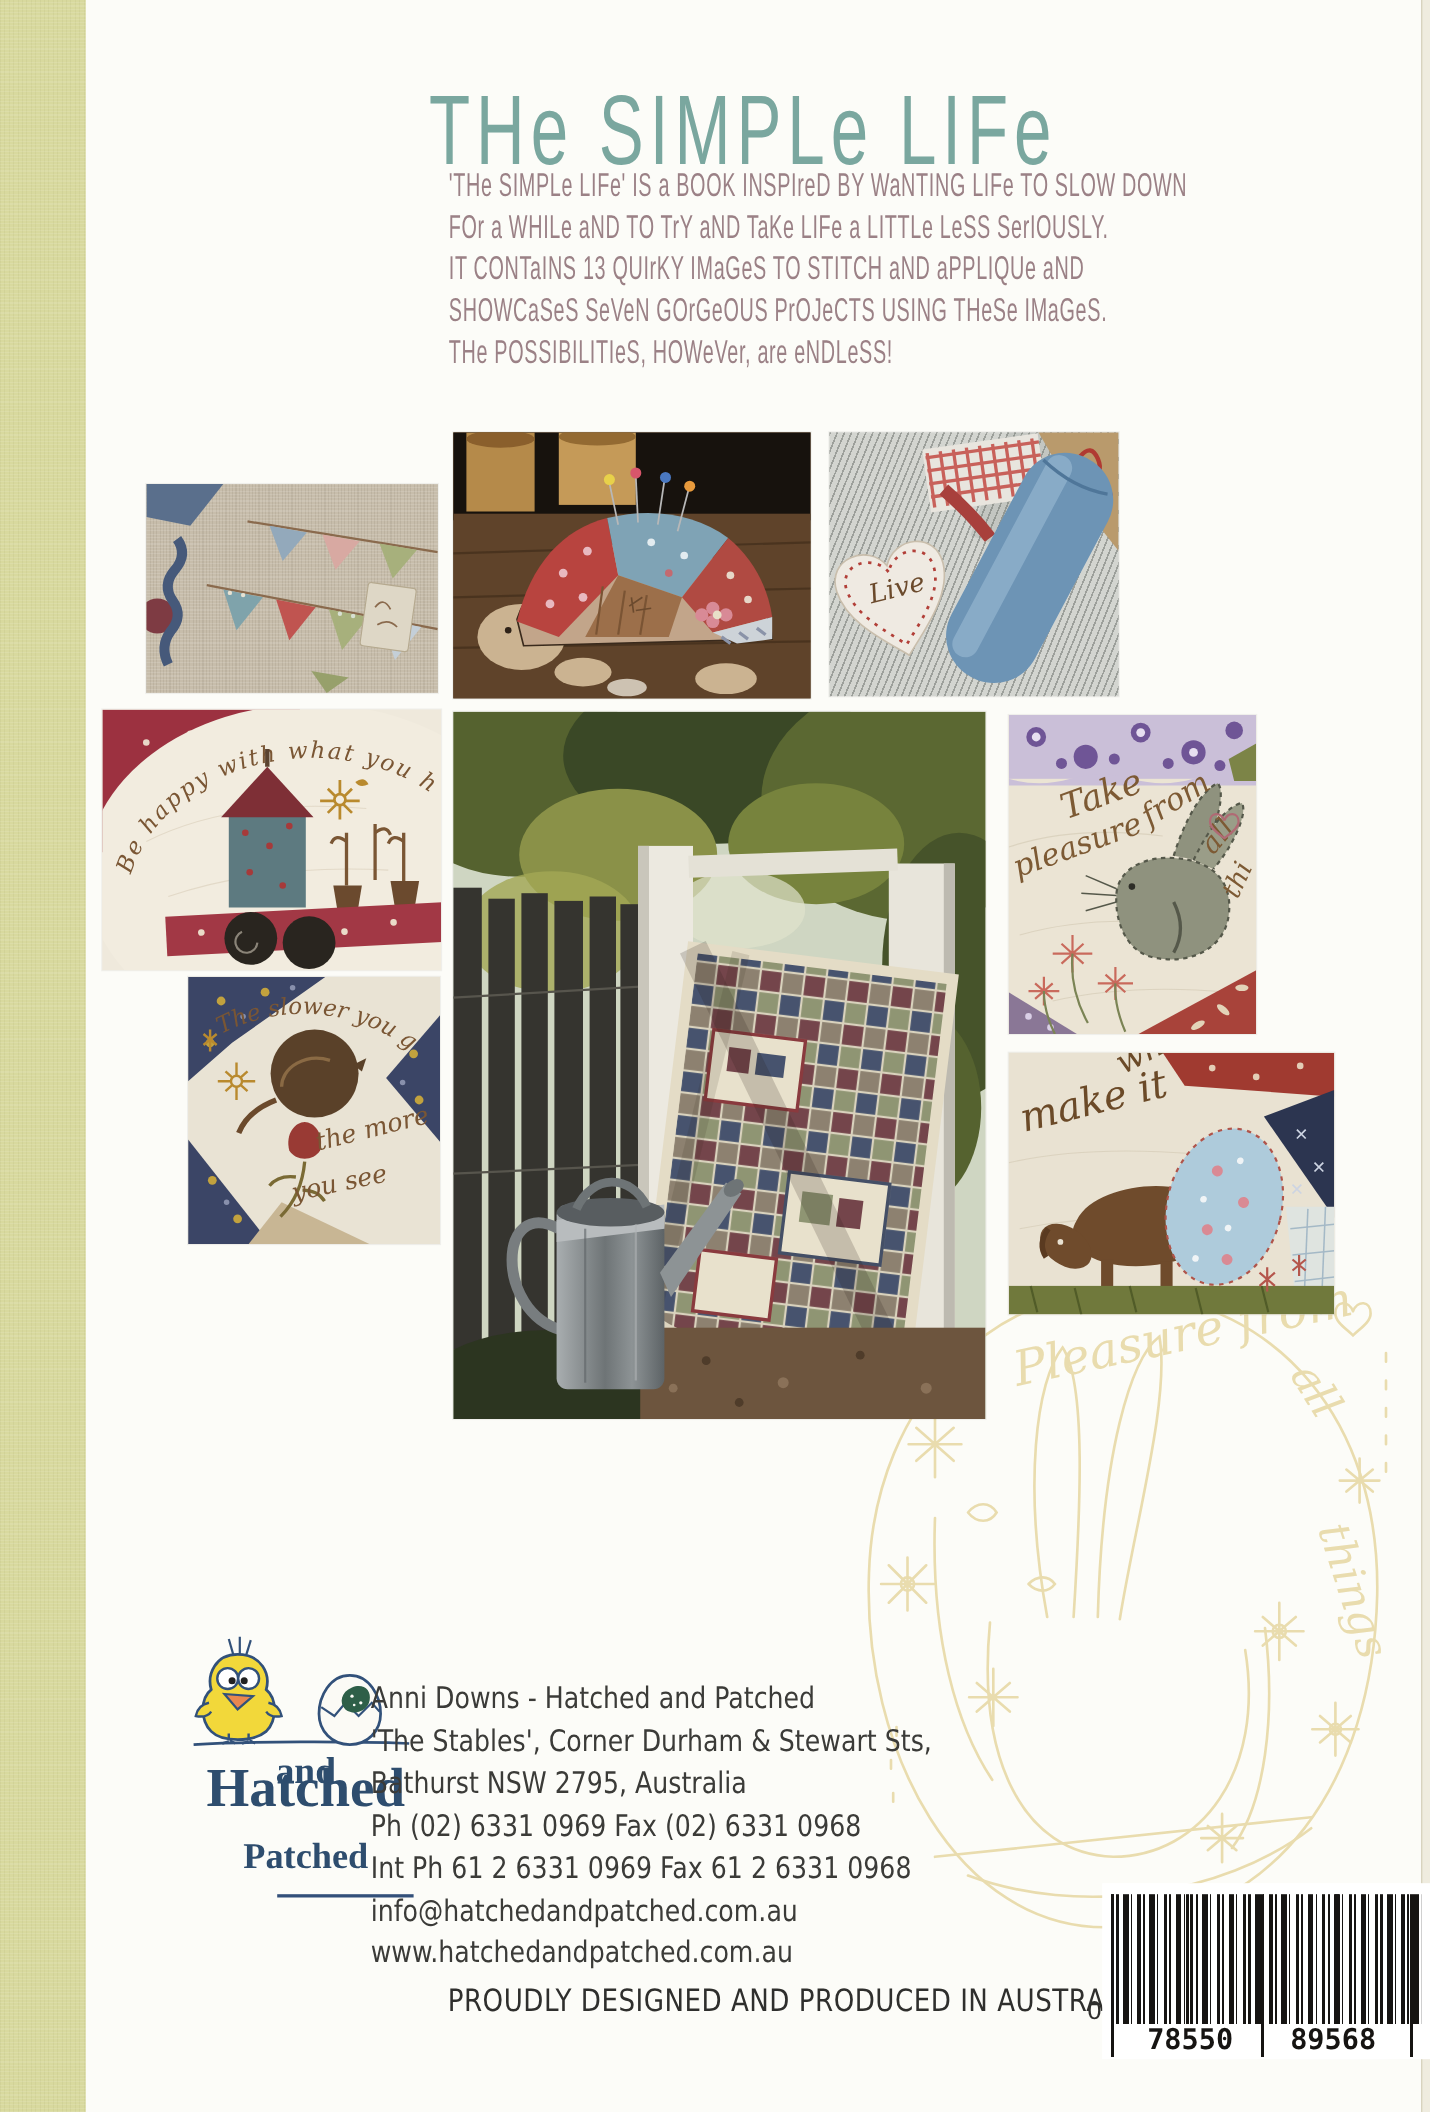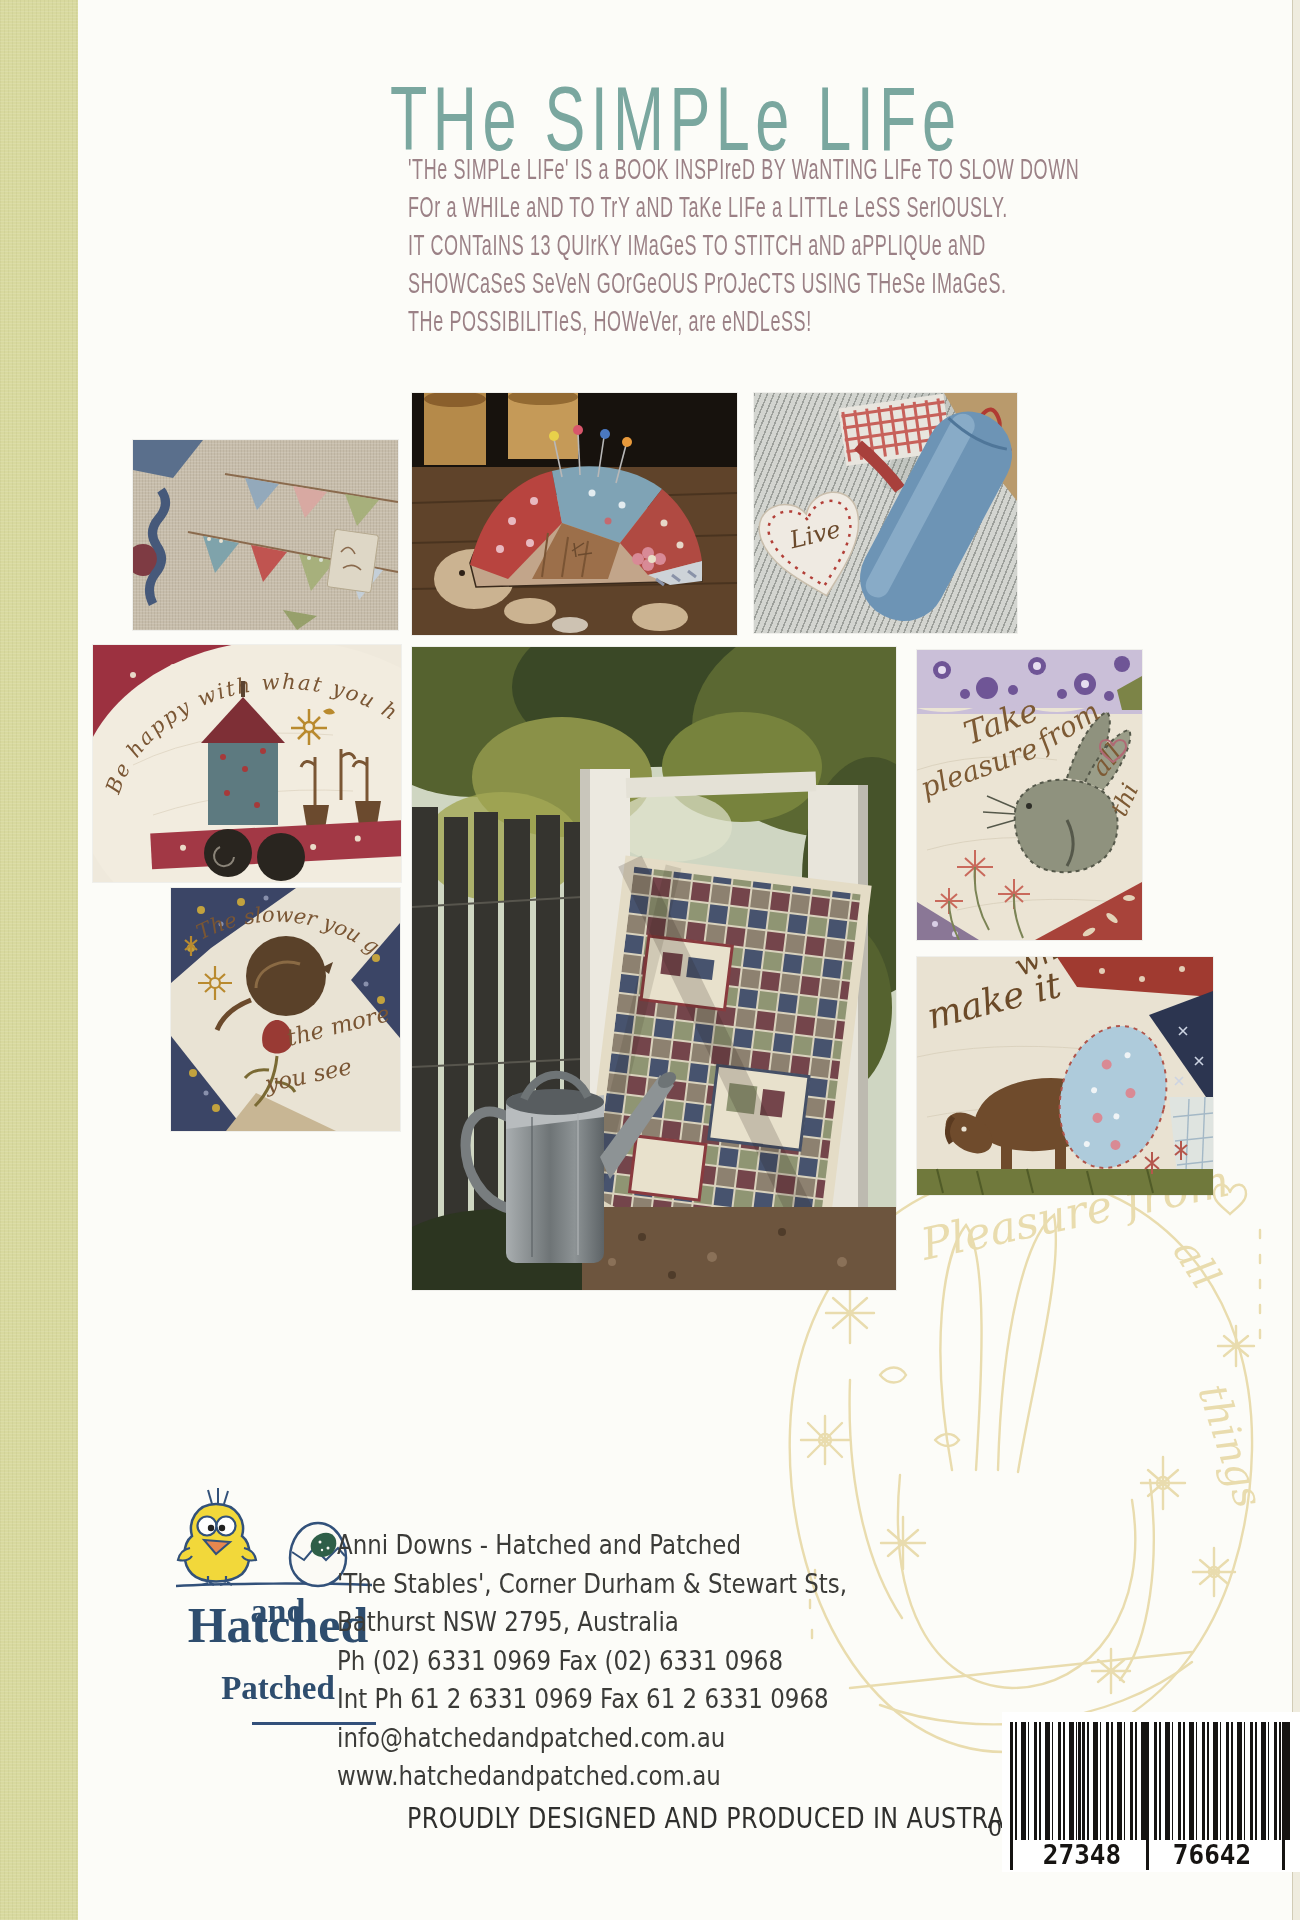--- a/index.html
+++ b/index.html
@@ -592,17 +592,17 @@
     <div>info@hatchedandpatched.com.au</div>
     <div>www.hatchedandpatched.com.au</div>
   </div>
 
   <div class="abs" id="produced">PROUDLY DESIGNED AND PRODUCED IN AUSTRALIA</div>
   <div class="abs" id="produced-zero">0</div>
 
   <div class="abs" id="barcode">
     <div class="bars"></div>
     <div class="bars2"></div>
-    <div class="digit-win" style="left:30px;width:100px;">27348</div>
-    <div class="digit-win" style="left:160px;width:100px;">76642</div>
+    <div class="digit-win" style="left:30px;width:100px;">78550</div>
+    <div class="digit-win" style="left:160px;width:100px;">89568</div>
   </div>
 
 </div>
 
 </body></html>

